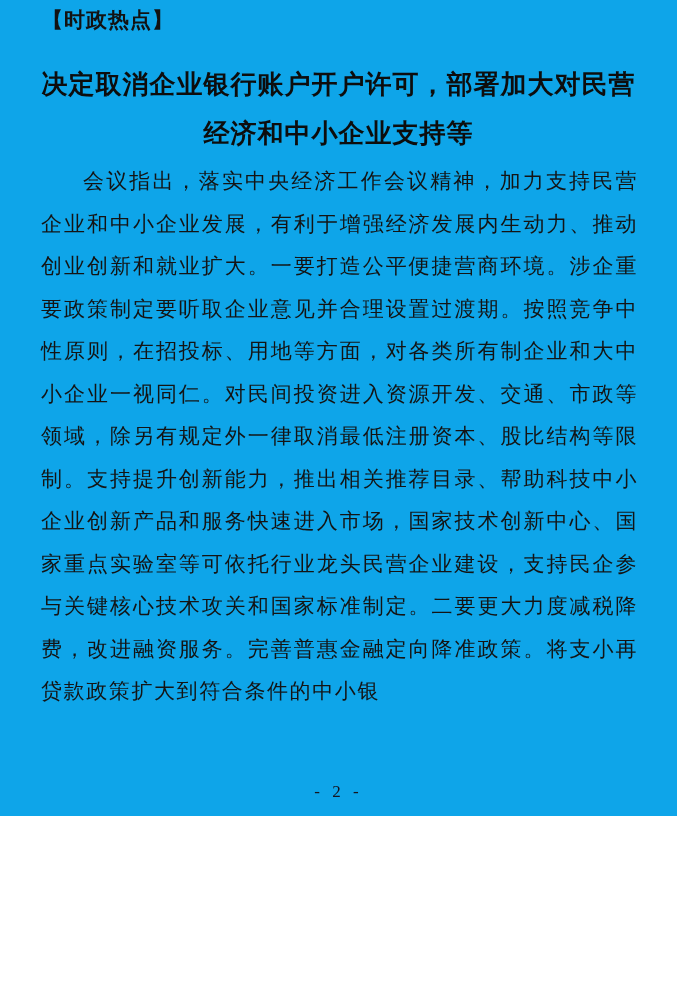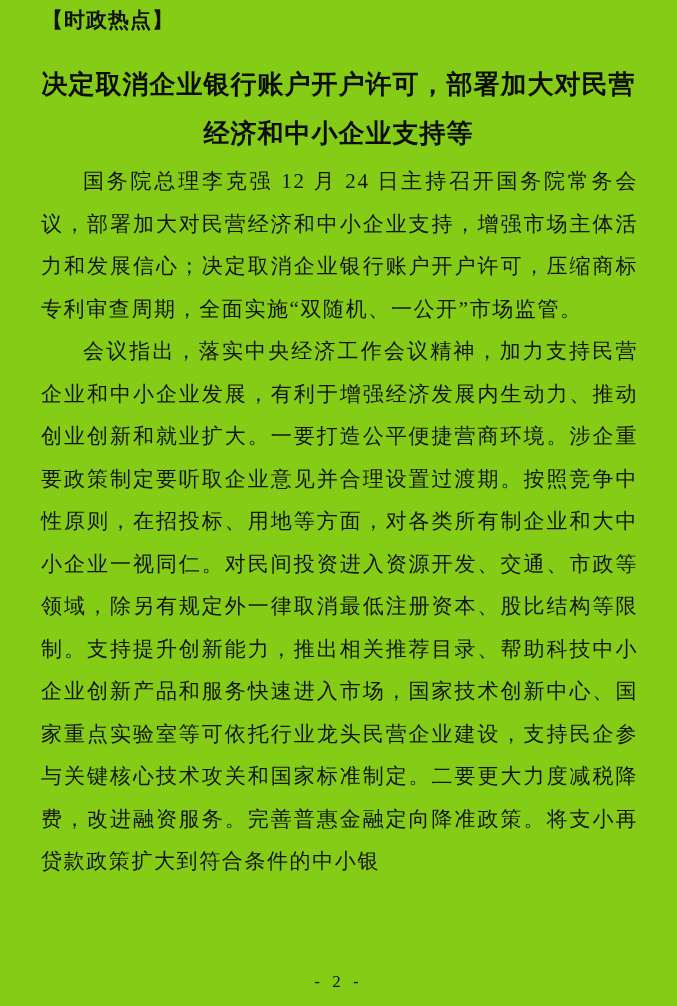--- a/index.html
+++ b/index.html
@@ -4,22 +4,22 @@
 <style>
   * { margin: 0; padding: 0; box-sizing: border-box; }
   html, body { background: #ffffff; }
   body {
     font-family: "Liberation Serif", "DejaVu Serif", serif;
     color: #121212;
   }
   .page {
     position: relative;
     width: 677px;
-    height: 1006px;
-    background: #84cc16;
+    height: 816px;
+    background: #0ea5e9;
     overflow: hidden;
   }
   .section-tag {
     position: absolute;
     top: 6px;
     left: 42px;
     font-family: "Liberation Sans", "DejaVu Sans", sans-serif;
     font-weight: bold;
     font-size: 21px;
     letter-spacing: 1px;
@@ -70,19 +70,18 @@
 </head>
 <body>
 
 <div class="page">
 
   <div class="section-tag">【时政热点】</div>
 
   <h1 class="doc-title">决定取消企业银行账户开户许可，部署加大对民营经济和中小企业支持等</h1>
 
   <div class="body-text">
-    <p class="para">国务院总理李克强 12 月 24 日主持召开国务院常务会议，部署加大对民营经济和中小企业支持，增强市场主体活力和发展信心；决定取消企业银行账户开户许可，压缩商标专利审查周期，全面实施“双随机、一公开”市场监管。</p>
     <p class="para">会议指出，落实中央经济工作会议精神，加力支持民营企业和中小企业发展，有利于增强经济发展内生动力、推动创业创新和就业扩大。一要打造公平便捷营商环境。涉企重要政策制定要听取企业意见并合理设置过渡期。按照竞争中性原则，在招投标、用地等方面，对各类所有制企业和大中小企业一视同仁。对民间投资进入资源开发、交通、市政等领域，除另有规定外一律取消最低注册资本、股比结构等限制。支持提升创新能力，推出相关推荐目录、帮助科技中小企业创新产品和服务快速进入市场，国家技术创新中心、国家重点实验室等可依托行业龙头民营企业建设，支持民企参与关键核心技术攻关和国家标准制定。二要更大力度减税降费，改进融资服务。完善普惠金融定向降准政策。将支小再贷款政策扩大到符合条件的中小银</p>
   </div>
 
   <div class="page-number">- 2 -</div>
 
 </div>
 
 </body></html>

